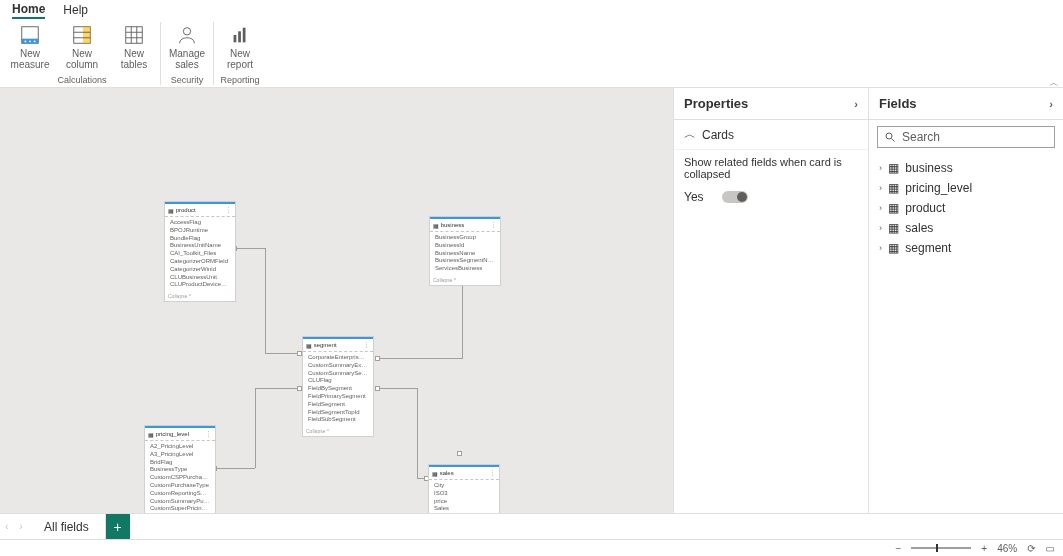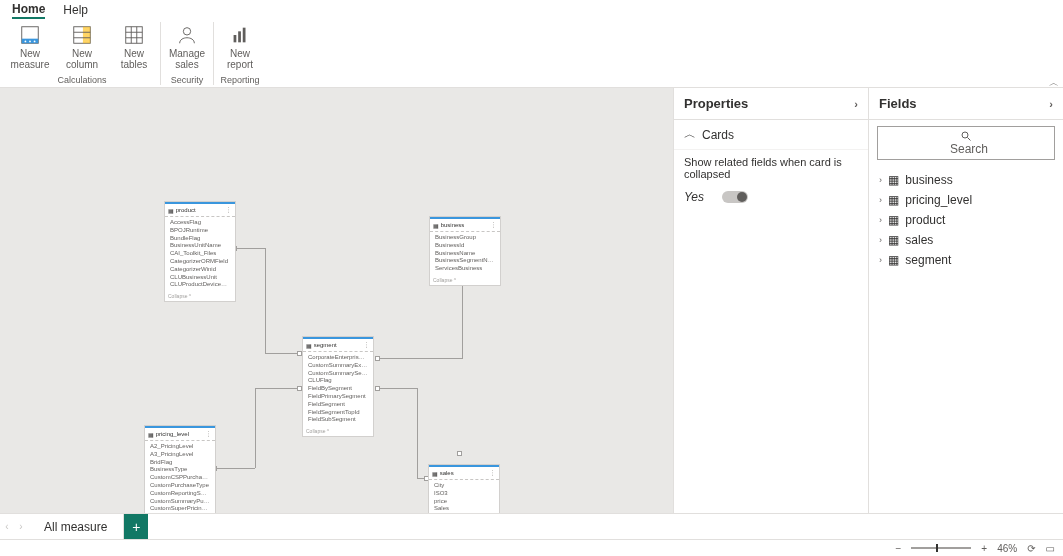--- a/index.html
+++ b/index.html
@@ -36,26 +36,26 @@
   
   .rel { position:absolute; background:#a19f9d;}
   .node { position:absolute; width:5px; height:5px; background:#fff; border:1px solid #a19f9d;}
   
   
   .panel { width:195px; background:#fff; border-left:1px solid #e1dfdd; display:flex; flex-direction:column;}
   .panel .ptitle { padding:8px 10px; font-weight:600; font-size:13px; border-bottom:1px solid #e1dfdd; display:flex; align-items:center;}
   .panel .ptitle .chev { margin-left:auto; font-size:11px; color:#605e5c;}
   .section { padding:6px 10px; font-size:11px;}
   .sect-hdr { display:flex; align-items:center; gap:6px; padding:6px 10px; border-bottom:1px solid #f3f2f1; font-size:12px;}
-  .toggle-row { display:flex; align-items:center; gap:18px; padding:4px 10px;font-style:italic;}
+  .toggle-row { display:flex; align-items:center; gap:18px; padding:4px 10px;}
   .toggle { position:relative; width:26px; height:12px; background:#c8c6c4; border-radius:6px; cursor:pointer;}
   .toggle .knob { position:absolute; width:10px; height:10px; background:#605e5c; border-radius:50%; top:1px;}
   .toggle.on .knob { right:1px;}
   .toggle.off .knob { left:1px;}
-  .search { margin:6px 8px; border:1px solid #a19f9d; display:flex; align-items:center; padding:3px 6px; font-size:12px; color:#605e5c;flex-direction:column;}
+  .search { margin:6px 8px; border:1px solid #a19f9d; display:flex; align-items:center; padding:3px 6px; font-size:12px; color:#605e5c;}
   .flist { padding:4px 6px;}
   .fitem { display:flex; align-items:center; gap:6px; padding:3px 4px; font-size:12px; cursor:pointer;}
   .fitem .caret { font-size:9px; color:#605e5c;}
   
   
   .tabbar { position:absolute; bottom:17px; left:0; right:0; height:26px; background:#fff; border-top:1px solid #e1dfdd; display:flex; align-items:center;}
   .tabbar .nav { width:14px; text-align:center; color:#c8c6c4; font-size:10px;}
   .tabbar .tab { padding:0 16px; height:100%; display:flex; align-items:center; border-right:1px solid #e1dfdd; background:#fff; font-size:12px;}
   .tabbar .add { width:24px; height:100%; background:#117865; color:#fff; display:flex; align-items:center; justify-content:center; font-size:14px; cursor:pointer;}
   
@@ -312,21 +312,21 @@
           <span>▦</span>
           <span>segment</span>
         </div>
       </div>
   </div>
 </div>
 
 <div class="tabbar">
   <div class="nav">‹</div>
   <div class="nav">›</div>
-  <div class="tab">All measure</div>
+  <div class="tab">All fields</div>
   <div class="add">+</div>
 </div>
 
 <div class="status">
   <span>−</span>
   <div class="zoom-slider">
       <div class="zknob"></div>
     </div>
   <span>+</span>
   <span>46%</span>

